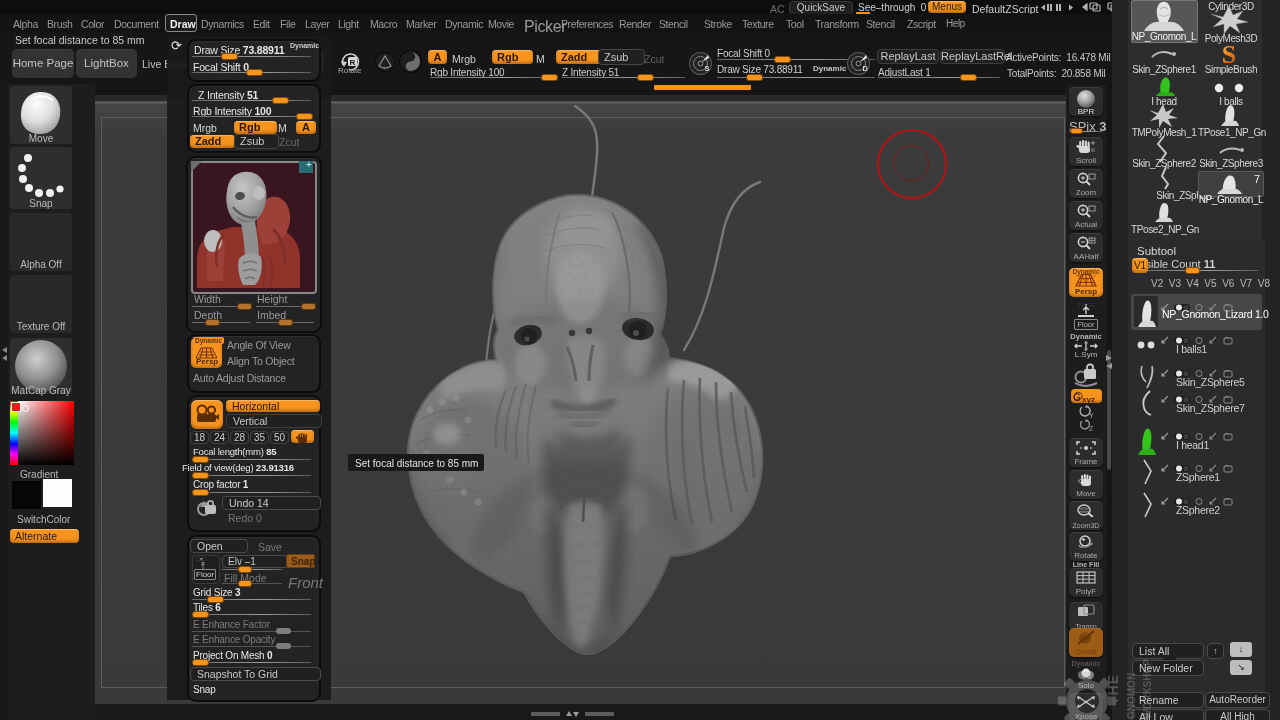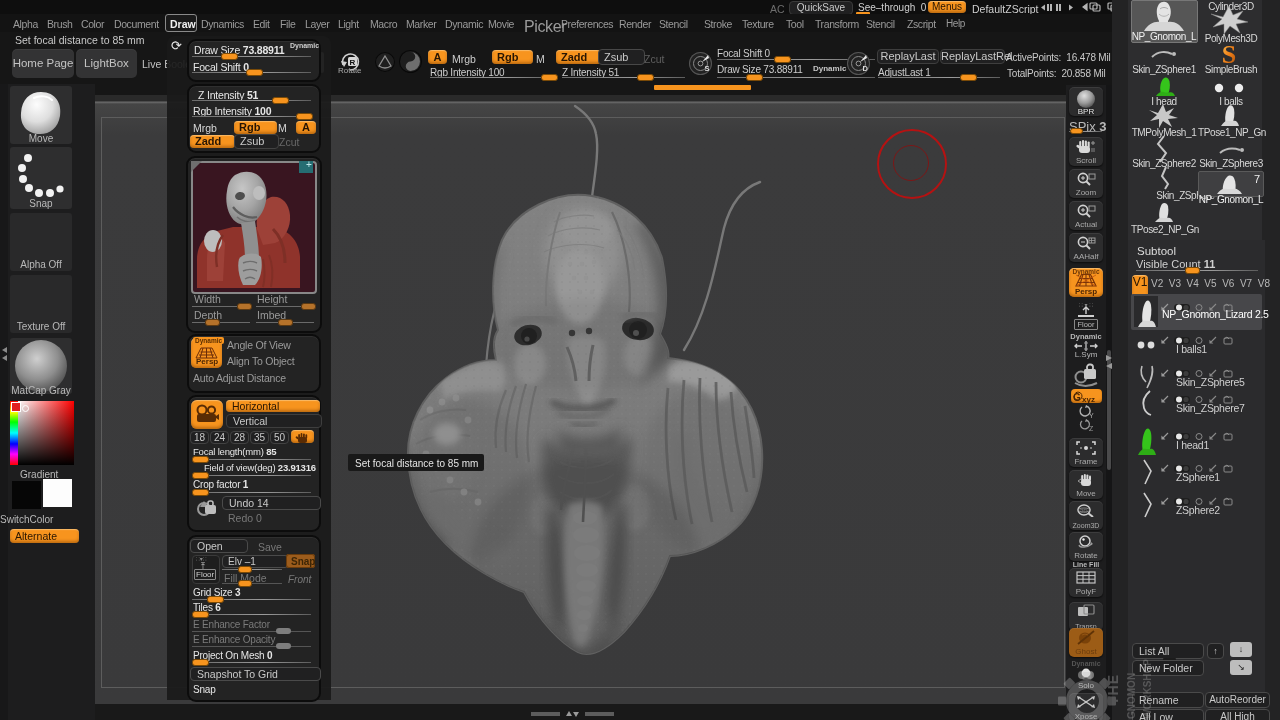--- a/index.html
+++ b/index.html
@@ -221,21 +221,21 @@
   <div class="abs" style="left:10px;top:401px;width:64px;height:64px;">
     <div class="abs" style="left:0;top:0;width:8px;height:64px;background:linear-gradient(180deg,#f00 0%,#ff0 17%,#0f0 33%,#0ff 50%,#00f 67%,#f0f 83%,#f00 100%);"></div>
     <div class="abs" style="left:8px;top:0;width:56px;height:64px;background:linear-gradient(180deg,rgba(0,0,0,0) 0%,#000 100%),linear-gradient(90deg,#fff 0%,#f00 100%);"></div>
     <div class="abs" style="left:1px;top:1px;width:8px;height:8px;background:#e02020;border:1px solid #fff;"></div>
     <div class="abs" style="left:12px;top:4px;width:5px;height:5px;border-radius:50%;border:1px solid #fff;"></div>
   </div>
   <div class="tlabel" style="left:0px;top:469px;width:82px;text-align:left;padding-left:20px;">Gradient</div>
 
   <div class="abs" style="left:12px;top:481px;width:29px;height:28px;background:#060606;"></div>
   <div class="abs" style="left:43px;top:479px;width:29px;height:28px;background:#fdfdfd;"></div>
-  <div class="tlabel" style="left:0px;top:514px;width:82px;text-align:left;">SwitchColor</div>
+  <div class="tlabel" style="left:0px;top:514px;width:82px;text-align:left;padding-left:17px;">SwitchColor</div>
 
   <div class="obtn" style="left:10px;top:529px;width:64px;height:14px;font-size:10.5px;line-height:14px;text-align:left;padding-left:5px;font-weight:normal;">Alternate</div>
 
   <div class="abs" style="left:95px;top:95px;width:971px;height:609px;background:linear-gradient(180deg,#2a2a2a 0%,#2a2a2a 6px,#6e6e6e 7px,#454545 9px,#3b3b3c 40px,#3a3a3b 100%);"></div>
   <div class="abs" style="left:101px;top:117px;width:962px;height:569px;border:1px solid #5d5d5d;"></div>
 
   <div class="abs" style="left:654px;top:85px;width:97px;height:5px;background:#f7941e;border-radius:1px;"></div>
 
   <div class="abs" style="left:95px;top:96px;width:971px;height:608px;overflow:hidden;">
     <svg width="971" height="608" viewBox="0 0 971 608">
@@ -566,21 +566,21 @@
           <rect x="3.2" y="1" width="1.8" height="5" rx=".9"></rect>
           <rect x="5.6" y="0" width="1.8" height="5" rx=".9"></rect>
           <rect x="8" y="0.4" width="1.8" height="5" rx=".9"></rect>
           <rect x="10.4" y="1.2" width="1.8" height="4.5" rx=".9"></rect>
           <rect x="0.6" y="3.6" width="3.4" height="2" rx="1" transform="rotate(40 2 4.5)"></rect>
         </g>
       </svg></div>
   <div class="t" style="left:193px;top:446px;font-size:9.5px;letter-spacing:-0.2px;color:#e6e6e6;">Focal length(mm) <b>85</b></div>
   <div class="slider" style="left:192px;top:459px;width:119px;"></div>
   <div class="knob" style="left:192px;top:456px;"></div>
-  <div class="t" style="left:204px;top:462px;font-size:9.5px;letter-spacing:-0.2px;color:#e6e6e6;text-align:center;">Field of view(deg) <b>23.91316</b></div>
+  <div class="t" style="left:182px;top:462px;font-size:9.5px;letter-spacing:-0.2px;color:#e6e6e6;text-align:center;">Field of view(deg) <b>23.91316</b></div>
   <div class="slider" style="left:192px;top:475px;width:119px;"></div>
   <div class="knob" style="left:192px;top:472px;"></div>
   <div class="t" style="left:193px;top:479px;font-size:10px;letter-spacing:-0.2px;color:#e6e6e6;">Crop factor <b>1</b></div>
   <div class="slider" style="left:192px;top:492px;width:119px;"></div>
   <div class="knob" style="left:192px;top:489px;"></div>
   <div class="abs" style="left:196px;top:497px;width:22px;height:24px;">
     <svg width="22" height="24">
         <circle cx="8" cy="12" r="6" fill="none" stroke="#9a9a9a" stroke-width="2"></circle>
         <path d="M4 10 L8 4 L12 10" fill="#9a9a9a"></path>
         <rect x="9" y="8" width="11" height="9" rx="2" fill="#bdbdbd"></rect>
@@ -599,21 +599,21 @@
     <div class="t" style="left:1px;top:13px;font-size:8px;color:#cfcfcf;border:1px solid #8a8a8a;padding:0 1px;border-radius:1px;">Floor</div>
   </div>
   <div class="dbtn" style="left:222px;top:555px;width:60px;height:11px;font-size:10px;line-height:11px;text-align:left;padding-left:5px;border-color:#4a4a4a;">Elv –1</div>
   <div class="slider" style="left:222px;top:569px;width:60px;"></div>
   <div class="knob" style="left:238px;top:566px;width:14px;"></div>
   <div class="abs" style="left:286px;top:554px;width:29px;height:14px;background:#9c5c1c;border-radius:3px;box-shadow:inset 0 0 0 1px #6b3c0c;"></div>
   <div class="t" style="left:291px;top:556px;font-size:10px;color:#3c2506;font-weight:bold;">Snap</div>
   <div class="t" style="left:224px;top:572px;font-size:10.5px;color:#787878;">Fill Mode</div>
   <div class="slider" style="left:222px;top:583px;width:60px;background:#555;"></div>
   <div class="knob" style="left:238px;top:580px;width:14px;"></div>
-  <div class="t" style="left:288px;top:574px;font-size:10px;color:#787878;font-style:italic;">Front</div>
+  <div class="t" style="left:288px;top:574px;font-size:15px;color:#787878;font-style:italic;">Front</div>
   <div class="t" style="left:193px;top:587px;font-size:10px;letter-spacing:-0.2px;color:#e6e6e6;">Grid Size <b>3</b></div>
   <div class="slider" style="left:192px;top:599px;width:119px;"></div>
   <div class="knob" style="left:207px;top:596px;"></div>
   <div class="t" style="left:193px;top:602px;font-size:10px;letter-spacing:-0.2px;color:#e6e6e6;">Tiles <b>6</b></div>
   <div class="slider" style="left:192px;top:614px;width:119px;"></div>
   <div class="knob" style="left:192px;top:611px;"></div>
   <div class="t" style="left:193px;top:619px;font-size:10px;letter-spacing:-0.2px;color:#7b7b7b;">E Enhance Factor</div>
   <div class="slider" style="left:192px;top:631px;width:119px;background:#555;"></div>
   <div class="gknob" style="left:276px;top:628px;"></div>
   <div class="t" style="left:193px;top:634px;font-size:10px;letter-spacing:-0.2px;color:#7b7b7b;">E Enhance Opacity</div>
@@ -928,35 +928,35 @@
         <path d="M3 21 C6 17 9 16 11 17 L15 17 C18 16 20 18 21 21 Z" fill="#d4d4d4"></path>
       </svg>
   </div>
   <div class="pitem" style="left:1131px;top:224px;">TPose2_NP_Gn</div>
 
   <div class="abs" style="left:1128px;top:240px;width:137px;height:480px;background:#2b2b2d;"></div>
   <div class="t" style="left:1137px;top:245px;font-size:11.5px;color:#dcdcdc;">Subtool</div>
   <div class="t" style="left:1136px;top:258px;font-size:11px;color:#d0d0d0;">Visible Count <b>11</b></div>
   <div class="slider" style="left:1136px;top:270px;width:122px;"></div>
   <div class="knob" style="left:1185px;top:267px;width:15px;"></div>
-  <div class="obtn" style="left:1132px;top:275px;width:16px;height:26px;font-size:12px;line-height:15px;font-weight:normal;">V1</div>
+  <div class="obtn" style="left:1132px;top:258px;width:16px;height:15px;font-size:10px;line-height:15px;font-weight:normal;">V1</div>
   <div class="t" style="left:1151px;top:278px;font-size:10px;color:#b9b9b9;">V2&nbsp;&nbsp;V3&nbsp;&nbsp;V4&nbsp;&nbsp;V5&nbsp;&nbsp;V6&nbsp;&nbsp;V7&nbsp;&nbsp;V8</div>
   <div id="subtools">
       <div class="abs" style="left:1131px;top:294px;width:131px;height:36px;background:#47474a;border-radius:2px;"></div>
       <div class="abs" style="left:1160px;top:298px;width:100px;height:9px;"><svg width="100" height="9">
           <path d="M2 7 L8 1 M2 7 l0 -2 l2 2 Z" stroke="#9a9a9a" stroke-width="1.2"></path>
           <rect x="14" y="1" width="16" height="7" rx="3.5" fill="#1e1e1e"></rect>
           <circle cx="19" cy="4.5" r="3" fill="#e8e8e8"></circle>
           <circle cx="26" cy="4.5" r="2.6" fill="#3c3c3c"></circle>
           <circle cx="39" cy="4.5" r="3" fill="none" stroke="#8a8a8a"></circle>
           <path d="M50 7 L56 1 M50 7 l0 -2 l2 2 Z" stroke="#8a8a8a" stroke-width="1.1"></path>
           <rect x="64" y="2" width="8" height="6" rx="1" fill="none" stroke="#8a8a8a"></rect>
           <path d="M64 3 l3 -2 l2 2" fill="none" stroke="#8a8a8a"></path>
         </svg></div>
-      <div class="srow-name" style="left:1162px;top:308px;color:#fff;">NP_Gnomon_Lizard 2.5</div>
+      <div class="srow-name" style="left:1162px;top:308px;color:#fff;">NP_Gnomon_Lizard 1.0</div>
       <div class="abs" style="left:1134px;top:296px;width:24px;height:31px;background:#2a2a2c;"><svg width="24" height="31">
           <path d="M9 29 C7 20 9 11 11 7 C13 3 16 4 17 9 C18 15 17 23 15 29 Z" fill="#e4e4e4"></path>
           <path d="M4 31 C7 25 10 24 12 25 L16 25 C19 24 21 27 22 31 Z" fill="#d8d8d8"></path>
         </svg></div>
       <div class="abs" style="left:1160px;top:331px;width:100px;height:9px;"><svg width="100" height="9">
           <path d="M2 7 L8 1 M2 7 l0 -2 l2 2 Z" stroke="#9a9a9a" stroke-width="1.2"></path>
           <rect x="14" y="1" width="16" height="7" rx="3.5" fill="#1e1e1e"></rect>
           <circle cx="19" cy="4.5" r="3" fill="#e8e8e8"></circle>
           <circle cx="26" cy="4.5" r="2.6" fill="#3c3c3c"></circle>
           <circle cx="39" cy="4.5" r="3" fill="none" stroke="#8a8a8a"></circle>

